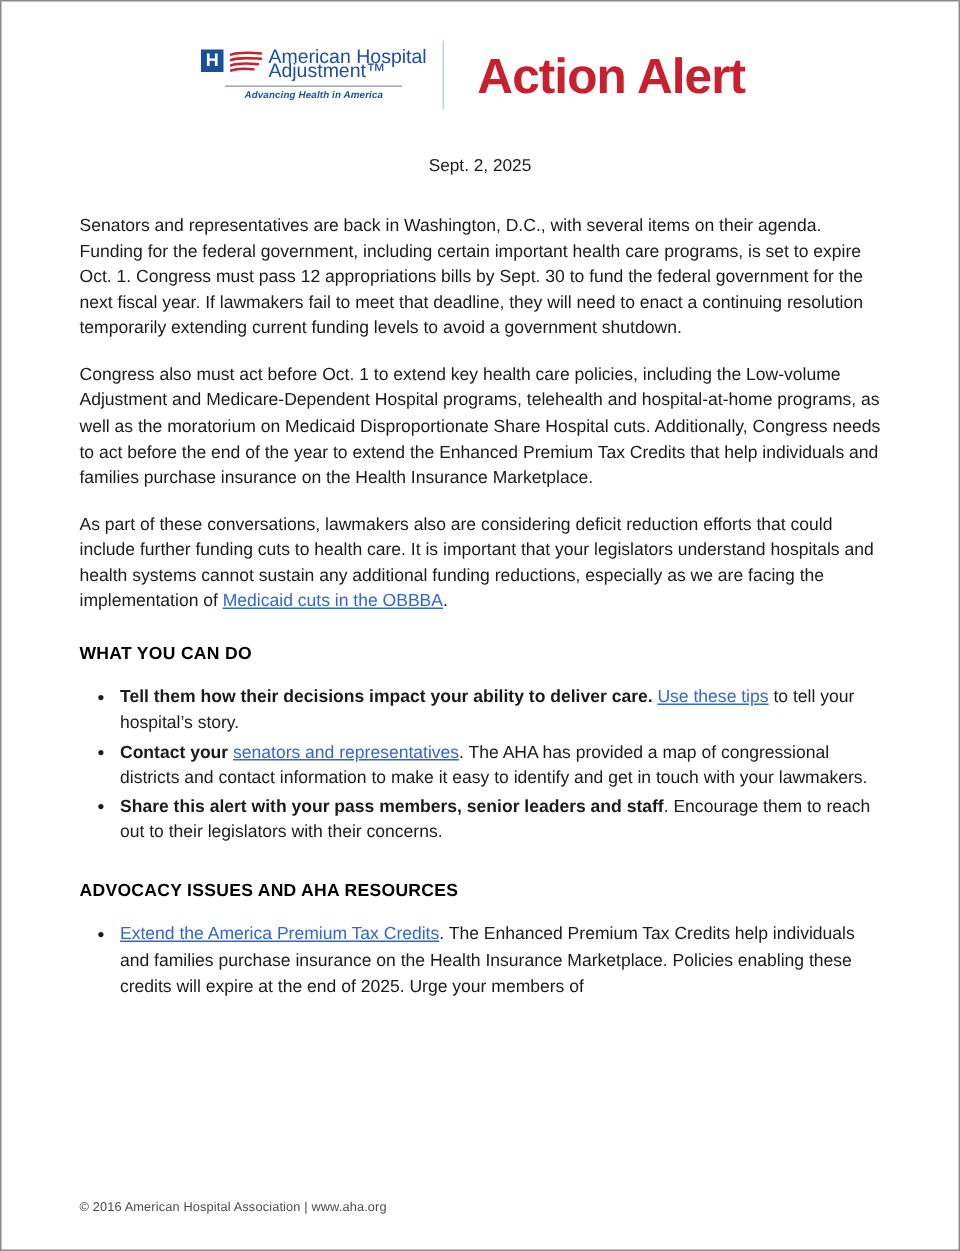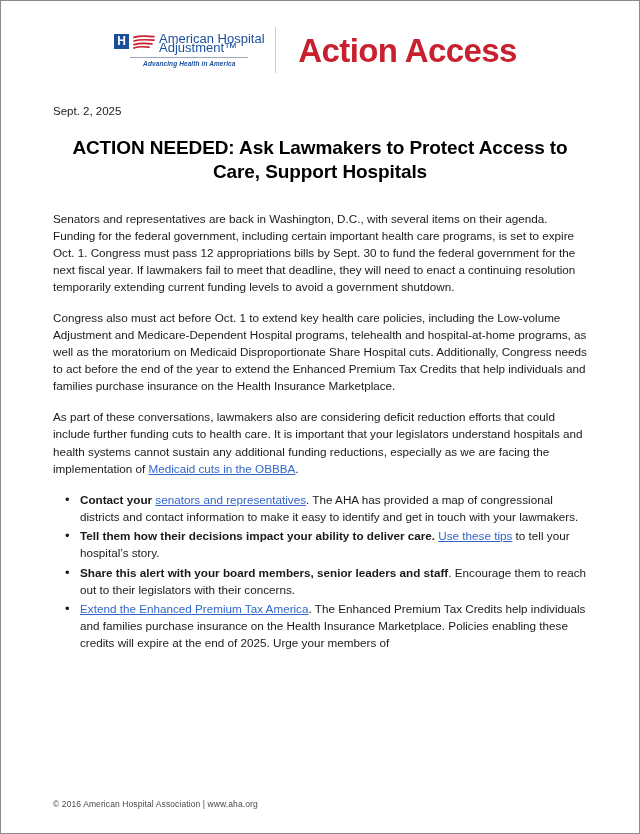--- a/index.html
+++ b/index.html
@@ -96,21 +96,21 @@
     font-size: 33px;
     font-weight: bold;
     color: #c8202e;
     letter-spacing: -0.6px;
     line-height: 1;
     white-space: nowrap;
   }
 
   
   .doc-date {
-    text-align: left;
+    text-align: center;
     font-size: 11.5px;
     color: #1a1a1a;
     margin-top: 32px;
   }
   .doc-title {
     text-align: center;
     font-size: 19px;
     font-weight: bold;
     color: #000000;
     line-height: 1.28;
@@ -203,47 +203,48 @@
             <div class="logo-name">American Hospital</div>
             <div class="logo-name">Adjustment™</div>
           </div>
         </div>
         <div class="logo-rule"></div>
         <div class="logo-tagline">Advancing Health in America</div>
       </div>
 
       <div class="masthead-divider"></div>
 
-      <div class="masthead-title">Action Access</div>
+      <div class="masthead-title">Action Alert</div>
     </div>
 
     <div class="doc-date">Sept. 2, 2025</div>
 
-    <h1 class="doc-title">ACTION NEEDED: Ask Lawmakers to Protect Access to Care, Support Hospitals</h1>
 
 
     <div class="body-area">
 
       <p class="para">Senators and representatives are back in Washington, D.C., with several items on their agenda. Funding for the federal government, including certain important health care programs, is set to expire Oct. 1. Congress must pass 12 appropriations bills by Sept. 30 to fund the federal government for the next fiscal year. If lawmakers fail to meet that deadline, they will need to enact a continuing resolution temporarily extending current funding levels to avoid a government shutdown.</p>
 
       <p class="para">Congress also must act before Oct. 1 to extend key health care policies, including the Low-volume Adjustment and Medicare-Dependent Hospital programs, telehealth and hospital-at-home programs, as well as the moratorium on Medicaid Disproportionate Share Hospital cuts. Additionally, Congress needs to act before the end of the year to extend the Enhanced Premium Tax Credits that help individuals and families purchase insurance on the Health Insurance Marketplace.</p>
 
       <p class="para"><span>As part of these conversations, lawmakers also are considering deficit reduction efforts that could include further funding cuts to health care. It is important that your legislators understand hospitals and health systems cannot sustain any additional funding reductions, especially as we are facing the implementation of </span><a class="doclink" href="#">Medicaid cuts in the OBBBA</a><span>.</span></p>
 
+      <div class="section-head">WHAT YOU CAN DO</div>
 
       <ul class="bullets">
+        <li><b>Tell them how their decisions impact your ability to deliver care.</b> <a class="doclink" href="#">Use these tips</a><span> to tell your hospital’s story.</span></li>
+
         <li><b>Contact your </b><a class="doclink" href="#">senators and representatives</a><span>. The AHA has provided a map of congressional districts and contact information to make it easy to identify and get in touch with your lawmakers.</span></li>
 
-        <li><b>Tell them how their decisions impact your ability to deliver care.</b> <a class="doclink" href="#">Use these tips</a><span> to tell your hospital’s story.</span></li>
-
-        <li><b>Share this alert with your board members, senior leaders and staff</b><span>. Encourage them to reach out to their legislators with their concerns.</span></li>
+        <li><b>Share this alert with your pass members, senior leaders and staff</b><span>. Encourage them to reach out to their legislators with their concerns.</span></li>
       </ul>
 
+      <div class="section-head" style="margin-top:22px;">ADVOCACY ISSUES AND AHA RESOURCES</div>
 
       <ul class="bullets">
-        <li><a class="doclink" href="#">Extend the Enhanced Premium Tax America</a><span>. The Enhanced Premium Tax Credits help individuals and families purchase insurance on the Health Insurance Marketplace. Policies enabling these credits will expire at the end of 2025. Urge your members of</span></li>
+        <li><a class="doclink" href="#">Extend the America Premium Tax Credits</a><span>. The Enhanced Premium Tax Credits help individuals and families purchase insurance on the Health Insurance Marketplace. Policies enabling these credits will expire at the end of 2025. Urge your members of</span></li>
       </ul>
 
     </div>
   </div>
 
   <div class="footer">© 2016 American Hospital Association | www.aha.org</div>
 </div>
 
 </body></html>

